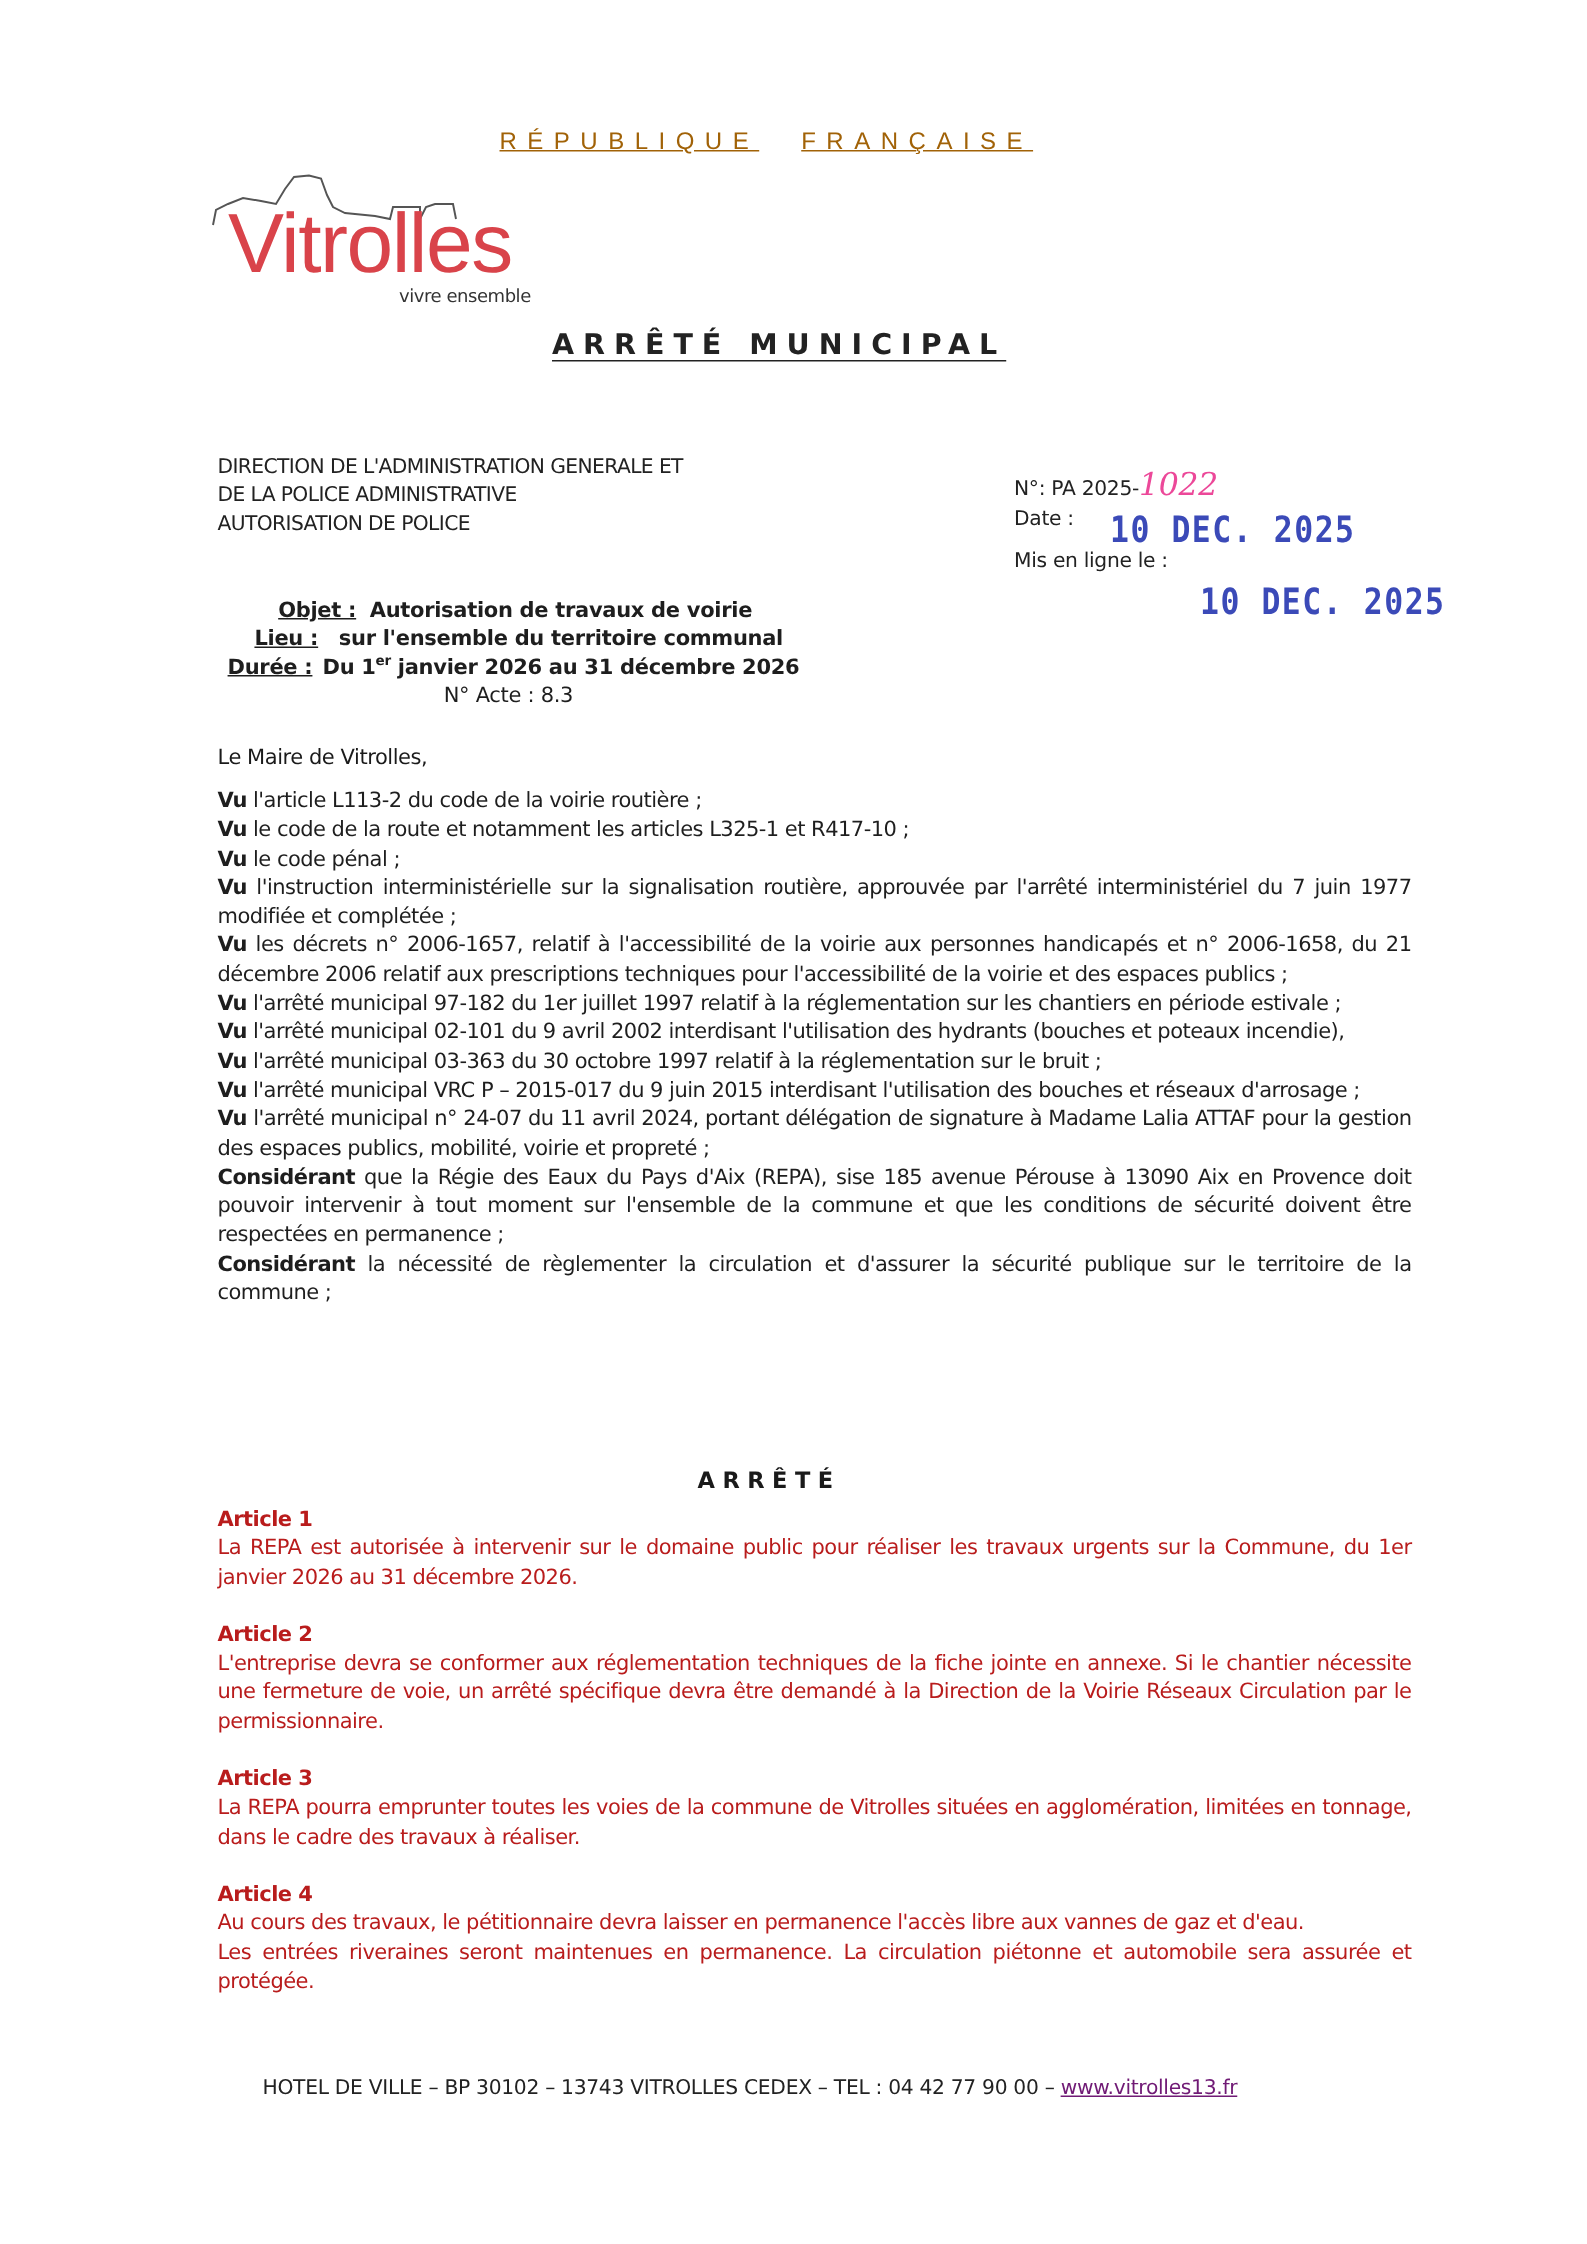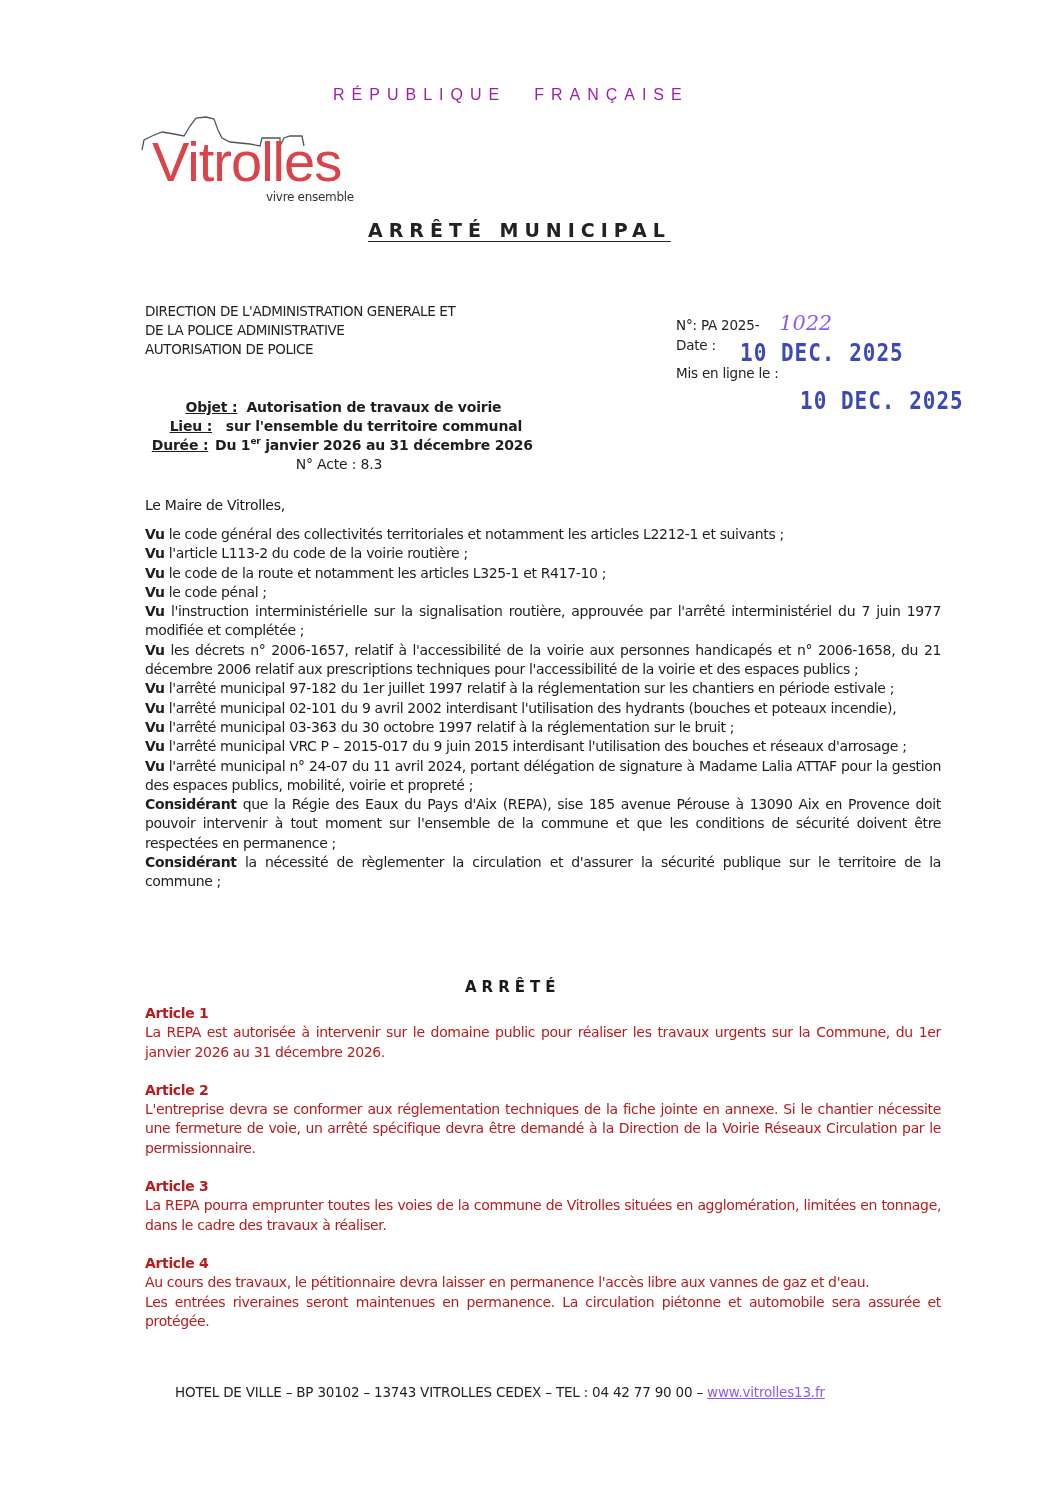--- a/index.html
+++ b/index.html
@@ -1,52 +1,52 @@
 <!DOCTYPE html>
 <html><head>
 <meta charset="utf-8">
 <style>
   html, body { margin: 0; padding: 0; background: #ffffff; }
   body { width: 1058px; height: 1496px; position: relative; overflow: hidden; color: #1a1a1a;
          font-family: "DejaVu Sans", sans-serif; }
   .abs { position: absolute; }
-  .rep { left: 333px; top: 86px; font-size: 16px; letter-spacing: 7px; color: #a21caf; font-family: "Liberation Sans", sans-serif; }
+  .rep { left: 333px; top: 86px; font-size: 16px; letter-spacing: 7px; color: #a16207; font-family: "Liberation Sans", sans-serif; text-decoration: underline; }
   .rep span { margin-right: 28px; }
   .logo { left: 140px; top: 112px; width: 250px; height: 100px; }
   .logo-word { position: absolute; left: 12px; top: 22px; font-family: "Liberation Sans", sans-serif;
                font-size: 56px; color: #d9434a; letter-spacing: -1px; line-height: 1; }
   .logo-tag { position: absolute; left: 126px; top: 78px; font-family: "DejaVu Sans", sans-serif;
               font-size: 12px; color: #333; letter-spacing: -0.3px; text-align: center; }
   .logo-skyline { position: absolute; left: 0; top: 0; }
   .title { left: 368px; top: 219px; font-family: "DejaVu Sans", sans-serif; font-weight: bold; font-size: 19px;
            letter-spacing: 6px; text-decoration: underline; text-underline-offset: 4px; color: #222; }
   .dept { left: 145px; top: 302px; font-size: 13.5px; line-height: 19px; letter-spacing: -0.4px; color: #222; }
   .refblock { left: 676px; top: 313px; font-size: 13.5px; line-height: 20px; color: #222; letter-spacing: -0.2px; }
-  .handwritten { font-family: "DejaVu Serif", serif; font-style: italic; color: #8b5cf6; font-size: 21px; margin-left: 20px; }
+  .handwritten { font-family: "DejaVu Serif", serif; font-style: italic; color: #ec4899; font-size: 21px; margin-left: 0; }
   .stamp { font-family: "DejaVu Sans Mono", monospace; font-weight: bold; color: #3b4ab8; font-size: 21px;
            letter-spacing: 1px; transform: scaleY(1.15); display: inline-block; }
   .stamp1 { left: 740px; top: 341px; }
   .stamp2 { left: 800px; top: 389px; }
   .meta { left: 145px; top: 398px; font-size: 14px; line-height: 19px; color: #1e1e1e; letter-spacing: -0.2px; text-align: center; }
   .meta .lbl { font-weight: bold; text-decoration: underline; display: inline-block; width: 70px; }
   .meta .val { font-weight: bold; }
   .meta .plain { font-weight: normal; }
   .maire { left: 145px; top: 497px; font-size: 14px; letter-spacing: -0.3px; }
   .body { left: 145px; top: 525px; width: 796px; font-size: 14px; line-height: 19.3px; letter-spacing: -0.35px;
           text-align: justify; color: #1e1e1e; }
   .body p { margin: 0; }
   .body b { font-weight: bold; }
   .arrete { left: 465px; top: 978px; font-weight: bold; font-size: 15px; letter-spacing: 5px; }
   .articles { left: 145px; top: 1004px; width: 796px; font-size: 14px; line-height: 19.3px; letter-spacing: -0.35px;
               text-align: justify; color: #b91c1c; }
   .articles .art { margin-bottom: 19px; }
   .articles .art-h { font-weight: bold; }
   .articles p { margin: 0; }
   .footer { left: 175px; top: 1384px; font-size: 13.5px; letter-spacing: -0.2px; color: #222; }
-  .footer a { color: #8b5cf6; text-decoration: underline; text-align: right; }
+  .footer a { color: #701a75; text-decoration: underline; text-align: right; }
   sup { font-size: 9px; line-height: 0; }
 </style>
 </head>
 <body>
 
 <div class="abs rep">
   <span>RÉPUBLIQUE</span><span>FRANÇAISE</span>
 </div>
 
 <div class="abs logo">
@@ -85,21 +85,20 @@
   </div>
   <div>
     <span class="lbl">Durée :</span><span class="val"><span>Du 1</span><sup>er</sup><span> janvier 2026 au 31 décembre 2026</span></span>
   </div>
   <div class="plain">N° Acte : 8.3</div>
 </div>
 
 <div class="abs maire">Le Maire de Vitrolles,</div>
 
 <div class="abs body" id="considerations">
-    <p><b>Vu</b><span> le code général des collectivités territoriales et notamment les articles L2212-1 et suivants ;</span></p>
     <p><b>Vu</b><span> l'article L113-2 du code de la voirie routière ;</span></p>
     <p><b>Vu</b><span> le code de la route et notamment les articles L325-1 et R417-10 ;</span></p>
     <p><b>Vu</b><span> le code pénal ;</span></p>
     <p><b>Vu</b><span> l'instruction interministérielle sur la signalisation routière, approuvée par l'arrêté interministériel du 7 juin 1977 modifiée et complétée ;</span></p>
     <p><b>Vu</b><span> les décrets n° 2006-1657, relatif à l'accessibilité de la voirie aux personnes handicapés et n° 2006-1658, du 21 décembre 2006 relatif aux prescriptions techniques pour l'accessibilité de la voirie et des espaces publics ;</span></p>
     <p><b>Vu</b><span> l'arrêté municipal 97-182 du 1er juillet 1997 relatif à la réglementation sur les chantiers en période estivale ;</span></p>
     <p><b>Vu</b><span> l'arrêté municipal 02-101 du 9 avril 2002 interdisant l'utilisation des hydrants (bouches et poteaux incendie),</span></p>
     <p><b>Vu</b><span> l'arrêté municipal 03-363 du 30 octobre 1997 relatif à la réglementation sur le bruit ;</span></p>
     <p><b>Vu</b><span> l'arrêté municipal VRC P – 2015-017 du 9 juin 2015 interdisant l'utilisation des bouches et réseaux d'arrosage ;</span></p>
     <p><b>Vu</b><span> l'arrêté municipal n° 24-07 du 11 avril 2024, portant délégation de signature à Madame Lalia ATTAF pour la gestion des espaces publics, mobilité, voirie et propreté ;</span></p>

